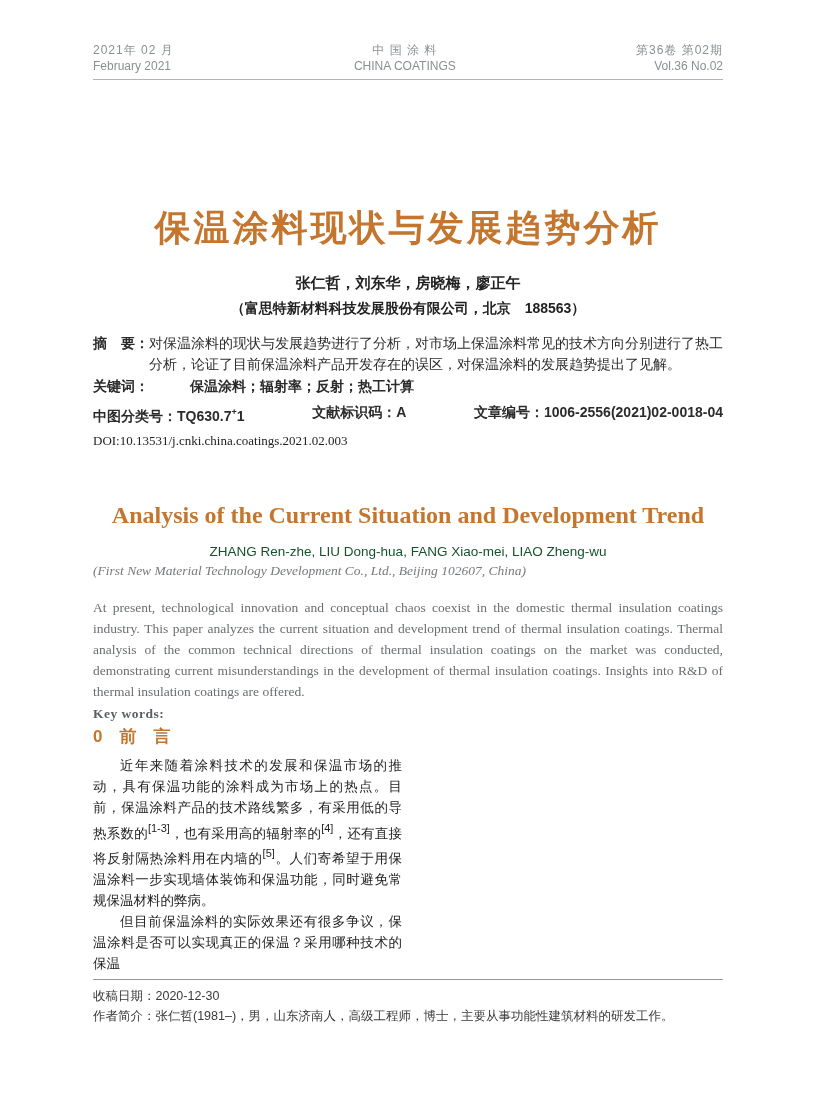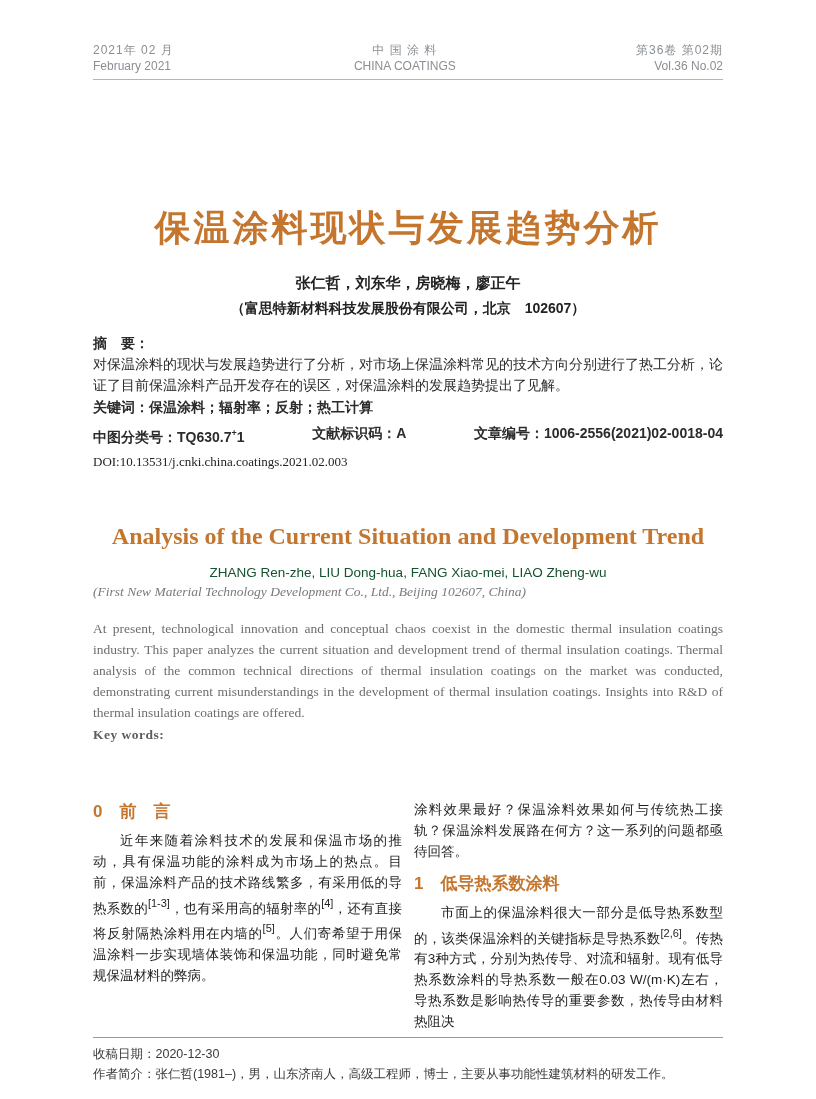--- a/index.html
+++ b/index.html
@@ -58,22 +58,22 @@
   }
   
   .hang {
     display: flex;
     font-size: 14px;
     line-height: 21px;
     text-align: justify;
   }
   .hang .label { font-weight: bold; white-space: nowrap; }
   .hang .text { flex: 1; }
-  .abstract-cn { margin-top: 14px; flex-direction: column; }
-  .keywords-cn { margin-top: 1px; }
+  .abstract-cn { margin-top: 14px; }
+  .keywords-cn { margin-top: 1px; gap: 41px; }
   .keywords-cn .text { font-weight: bold; }
   .meta-row {
     margin-top: 5px;
     display: flex;
     justify-content: space-between;
     font-size: 14px;
     line-height: 21px;
     font-weight: bold;
   }
   .meta-row sup { font-size: 9px; }
@@ -116,21 +116,20 @@
     line-height: 21px;
     color: #6b6e71;
     text-align: justify;
   }
   .hang-en .label { font-weight: bold; white-space: nowrap; color: #5c5f62; letter-spacing: 0.5px; }
   .hang-en .label { margin-right: 6px; }
   .abstract-en { margin-top: 16px; }
   .keywords-en { margin-top: 1px; }
   
   .body-cols {
-    margin-top: 54px;
     display: flex;
     gap: 12px;
   }
   .bcol { width: 309px; }
   .sec-head {
     color: #c4762f;
     font-size: 17px;
     font-weight: bold;
     line-height: 26px;
     margin-bottom: 5px;
@@ -168,21 +167,21 @@
       <span>CHINA COATINGS</span>
     </div>
     <div class="col right">
       <span class="cn">第36卷 第02期</span>
       <span>Vol.36 No.02</span>
     </div>
   </div>
 
   <h1 class="title-cn">保温涂料现状与发展趋势分析</h1>
   <div class="authors-cn">张仁哲，刘东华，房晓梅，廖正午</div>
-  <div class="affil-cn">（富思特新材料科技发展股份有限公司，北京　102607）</div>
+  <div class="affil-cn">（富思特新材料科技发展股份有限公司，北京　188563）</div>
 
   <div class="hang abstract-cn">
     <span class="label">摘　要：</span>
     <span class="text">对保温涂料的现状与发展趋势进行了分析，对市场上保温涂料常见的技术方向分别进行了热工分析，论证了目前保温涂料产品开发存在的误区，对保温涂料的发展趋势提出了见解。</span>
   </div>
 
   <div class="hang keywords-cn">
     <span class="label">关键词：</span>
     <span class="text">保温涂料；辐射率；反射；热工计算</span>
   </div>
@@ -205,25 +204,21 @@
   </div>
 
   <div class="hang-en keywords-en">
     <span class="label">Key words:</span>
   </div>
 
   <div class="body-cols">
     <div class="bcol">
       <div class="sec-head">0　前　言</div>
       <p class="bpara indent"><span>近年来随着涂料技术的发展和保温市场的推动，具有保温功能的涂料成为市场上的热点。目前，保温涂料产品的技术路线繁多，有采用低的导热系数的</span><sup>[1-3]</sup><span>，也有采用高的辐射率的</span><sup>[4]</sup><span>，还有直接将反射隔热涂料用在内墙的</span><sup>[5]</sup><span>。人们寄希望于用保温涂料一步实现墙体装饰和保温功能，同时避免常规保温材料的弊病。</span></p>
-    </div>
-    <div class="bcol">
-      <p class="bpara">涂料效果最好？保温涂料效果如何与传统热工接轨？保温涂料发展路在何方？这一系列的问题都亟待回答。</p>
-      <div class="sec-head inner">1　低导热系数涂料</div>
-      <p class="bpara indent"><span>市面上的保温涂料很大一部分是低导热系数型的，该类保温涂料的关键指标是导热系数</span><sup>[2,6]</sup><span>。传热有3种方式，分别为热传导、对流和辐射。现有低导热系数涂料的导热系数一般在0.03 W/(m·K)左右，导热系数是影响热传导的重要参数，热传导由材料热阻决</span></p>
+      <p class="bpara indent">但目前保温涂料的实际效果还有很多争议，保温涂料是否可以实现真正的保温？采用哪种技术的保温</p>
     </div>
   </div>
 
   <div class="foot-divider"></div>
   <div class="footnote">
     <div>收稿日期：2020-12-30</div>
     <div>作者简介：张仁哲(1981–)，男，山东济南人，高级工程师，博士，主要从事功能性建筑材料的研发工作。</div>
   </div>
 
 </div>

